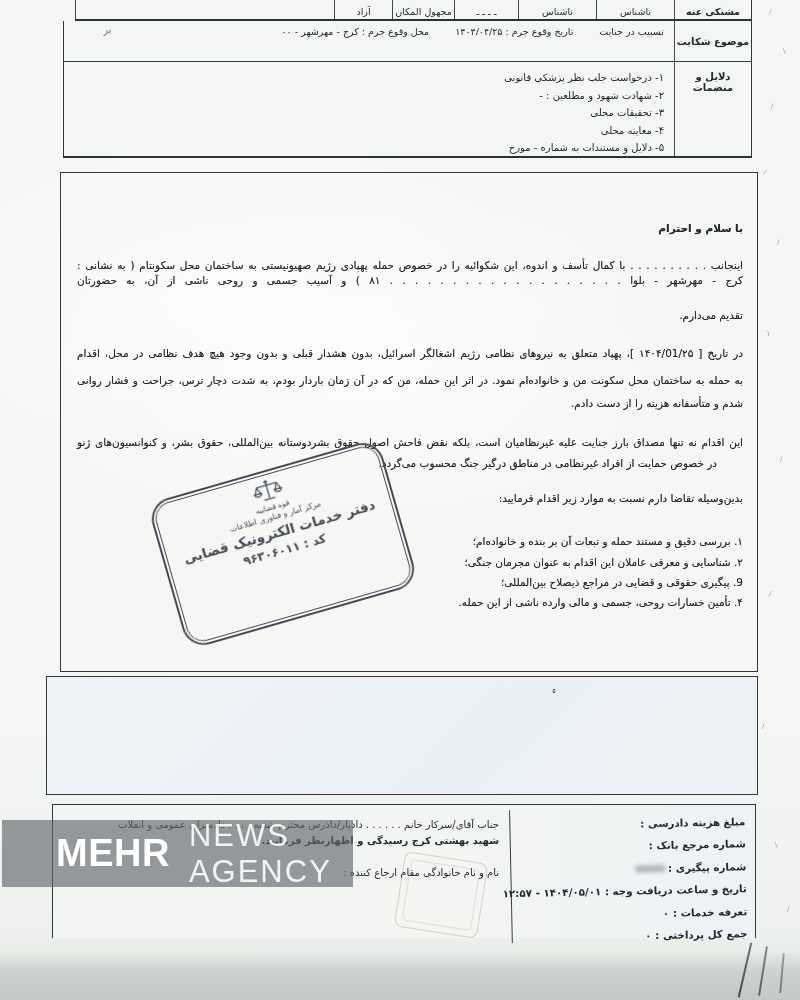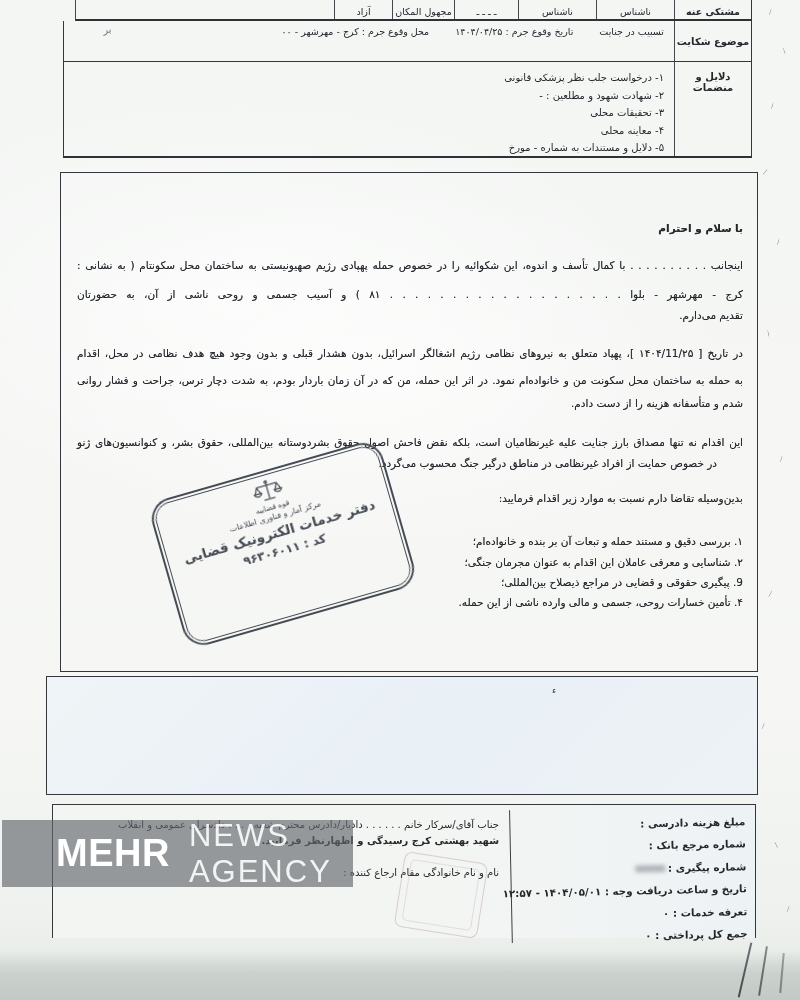--- a/index.html
+++ b/index.html
@@ -136,24 +136,24 @@
       </div>
     </div>
   </div>
 
   <div class="mark-top">بر</div>
 
   <div class="mainbox">
     <div class="line rline bold" style="top:49px">با سلام و احترام</div>
 
     <div class="line jline lh27" style="top:79px">اینجانب . . . . . . . . . . با کمال تأسف و اندوه، این شکوائیه را در خصوص حمله پهپادی رژیم صهیونیستی به ساختمان محل سکونتام ( به نشانی :</div>
-    <div class="line jline lh27" style="top:108px">کرج - مهرشهر - بلوا . . . . . . . . . . . . . . . . . . . ۸۱ ) و آسیب جسمی و روحی ناشی از آن، به حضورتان</div>
+    <div class="line jline lh27" style="top:94px">کرج - مهرشهر - بلوا . . . . . . . . . . . . . . . . . . . ۸۱ ) و آسیب جسمی و روحی ناشی از آن، به حضورتان</div>
     <div class="line rline" style="top:136px">تقدیم می‌دارم.</div>
 
-    <div class="line jline lh27" style="top:167px">در تاریخ [ ۱۴۰۴/11/۲۵ ]، پهپاد متعلق به نیروهای نظامی رژیم اشغالگر اسرائیل، بدون هشدار قبلی و بدون وجود هیچ هدف نظامی در محل، اقدام</div>
+    <div class="line jline lh27" style="top:167px">در تاریخ [ ۱۴۰۴/01/۲۵ ]، پهپاد متعلق به نیروهای نظامی رژیم اشغالگر اسرائیل، بدون هشدار قبلی و بدون وجود هیچ هدف نظامی در محل، اقدام</div>
     <div class="line jline lh27" style="top:194px">به حمله به ساختمان محل سکونت من و خانواده‌ام نمود. در اثر این حمله، من که در آن زمان باردار بودم، به شدت دچار ترس، جراحت و فشار روانی</div>
     <div class="line rline" style="top:224px">شدم و متأسفانه هزینه را از دست دادم.</div>
 
     <div class="line jline lh27" style="top:256px">این اقدام نه تنها مصداق بارز جنایت علیه غیرنظامیان است، بلکه نقض فاحش اصول حقوق بشردوستانه بین‌المللی، حقوق بشر، و کنوانسیون‌های ژنو</div>
     <div class="line rline" style="top:284px; right:40px">در خصوص حمایت از افراد غیرنظامی در مناطق درگیر جنگ محسوب می‌گردد.</div>
 
     <div class="line rline" style="top:319px">بدین‌وسیله تقاضا دارم نسبت به موارد زیر اقدام فرمایید:</div>
 
     <div class="line rline" style="top:362px">۱. بررسی دقیق و مستند حمله و تبعات آن بر بنده و خانواده‌ام؛</div>
     <div class="line rline" style="top:383px">۲. شناسایی و معرفی عاملان این اقدام به عنوان مجرمان جنگی؛</div>

